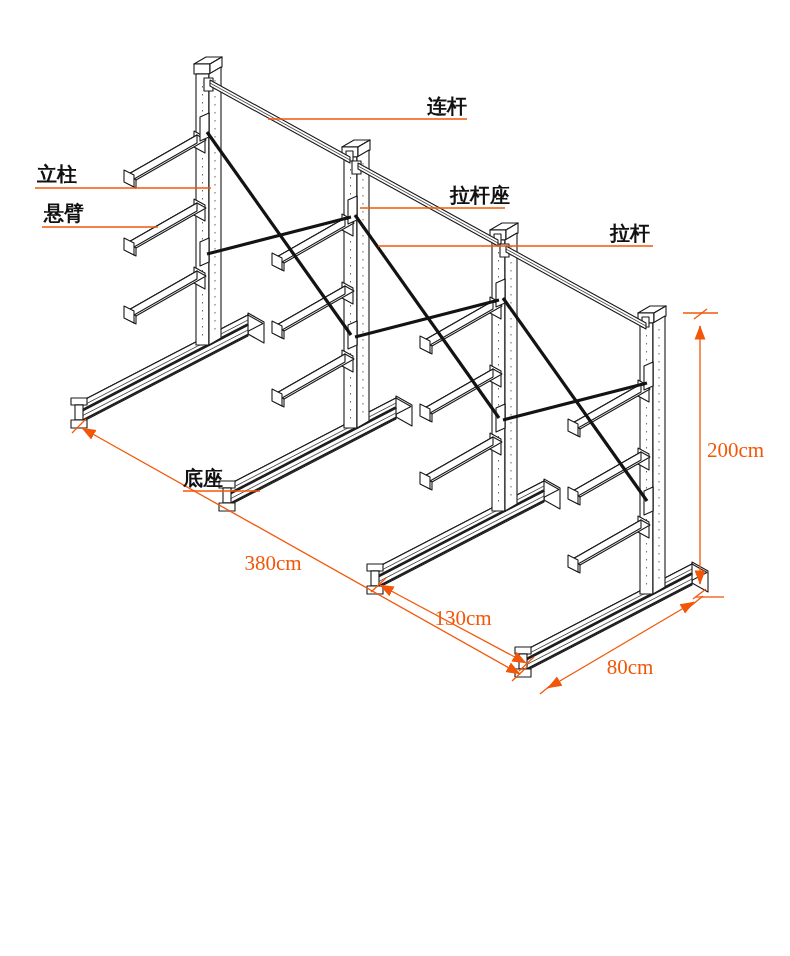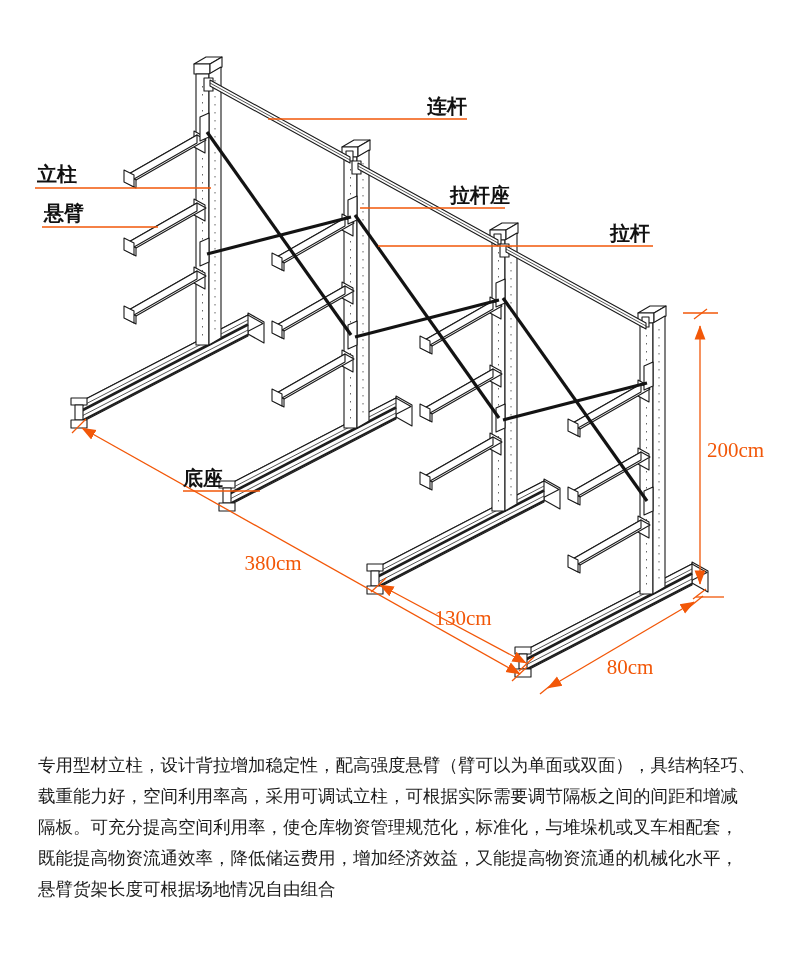--- a/index.html
+++ b/index.html
@@ -230,20 +230,13 @@
       <text class="lbl" x="630" y="240" text-anchor="middle">拉杆</text>
       <text class="lbl" x="203" y="485" text-anchor="middle">底座</text>
 
       <text class="dtx" x="707" y="457" text-anchor="start">200cm</text>
       <text class="dtx" x="273" y="570" text-anchor="middle">380cm</text>
       <text class="dtx" x="463" y="625" text-anchor="middle">130cm</text>
       <text class="dtx" x="630" y="674" text-anchor="middle">80cm</text>
     </g>
   </svg>
 
-  <div class="description">
-    <p>专用型材立柱，设计背拉增加稳定性，配高强度悬臂（臂可以为单面或双面），具结构轻巧、</p>
-    <p>载重能力好，空间利用率高，采用可调试立柱，可根据实际需要调节隔板之间的间距和增减</p>
-    <p>隔板。可充分提高空间利用率，使仓库物资管理规范化，标准化，与堆垛机或叉车相配套，</p>
-    <p>既能提高物资流通效率，降低储运费用，增加经济效益，又能提高物资流通的机械化水平，</p>
-    <p>悬臂货架长度可根据场地情况自由组合</p>
-  </div>
 </div>
 
 </body></html>

